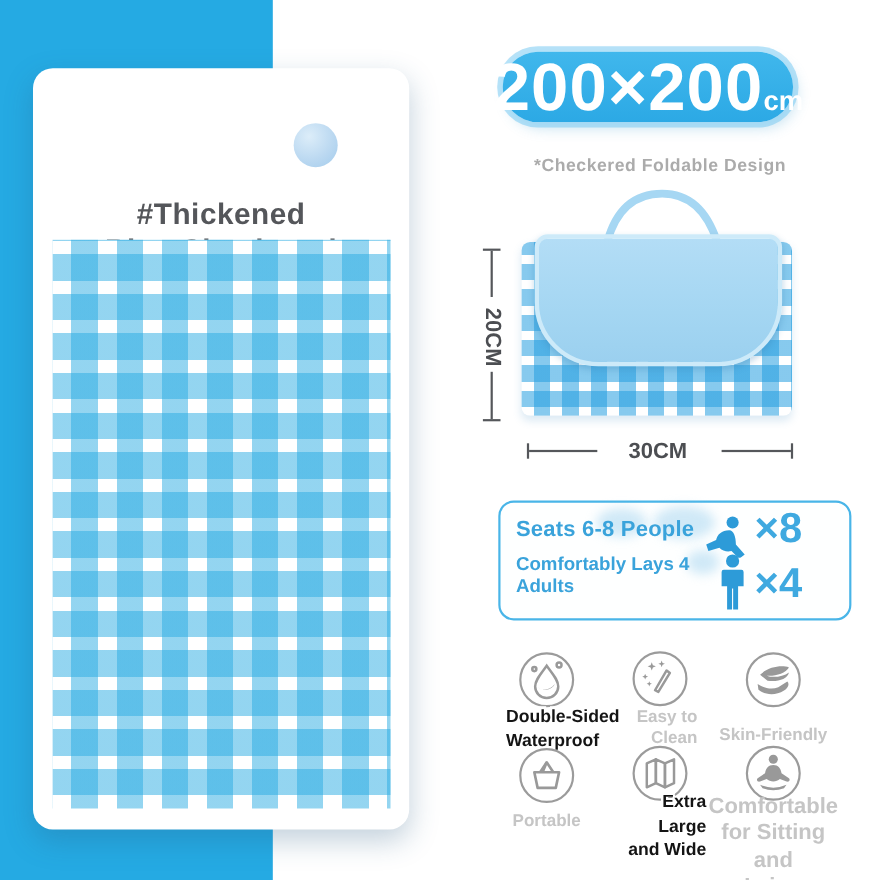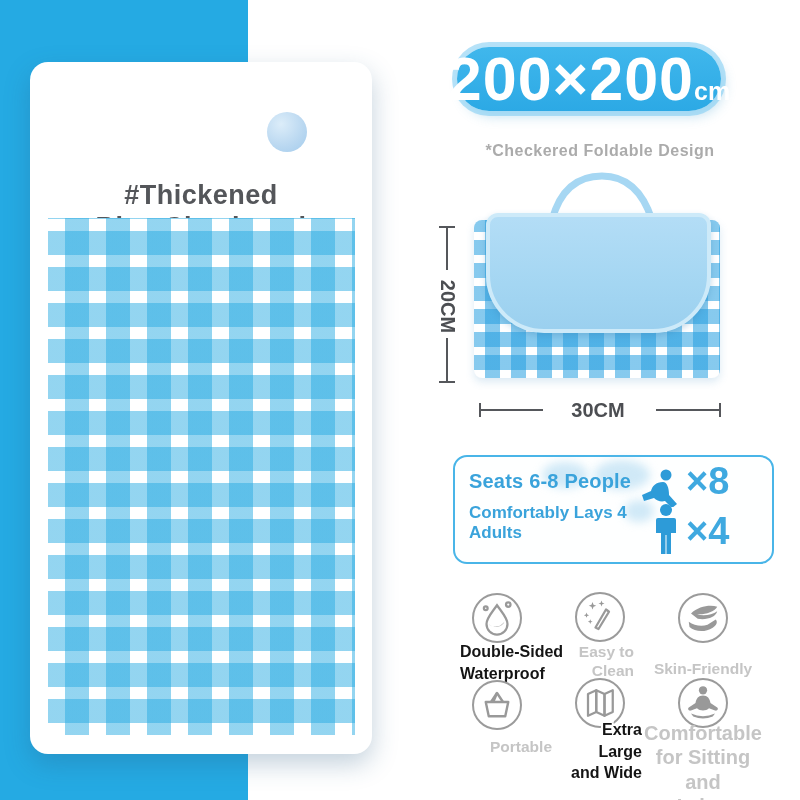--- a/index.html
+++ b/index.html
@@ -85,21 +85,21 @@
                  display:flex; align-items:center; justify-content:center; }
   .feat-label { position:absolute; font-weight:bold; white-space:pre-line; line-height:1.22; }
   .feat-gray { color:#c5c5c5; font-size:15.5px; }
   .feat-dark { color:#141414; font-size:16px; line-height:1.35;
                text-shadow:-2px -2px 0 #fff, 2px -2px 0 #fff, -2px 2px 0 #fff, 2px 2px 0 #fff,
                             0 -2px 0 #fff, 0 2px 0 #fff, -2px 0 0 #fff, 2px 0 0 #fff; }
 
   .c1 { left:472px; top:593px; } .l1 { left:460px; top:641px; width:130px; text-align:left; }
   .c2 { left:575px; top:592px; } .l2 { left:534px; top:643px; width:100px; text-align:right; }
   .c3 { left:678px; top:593px; } .l3 { left:635px; top:648px; width:136px; text-align:center;margin-top:12px; }
-  .c4 { left:472px; top:680px; } .l4 { left:471px; top:738px; width:100px; text-align:center; }
+  .c4 { left:472px; top:680px; } .l4 { left:447px; top:738px; width:100px; text-align:center; }
   .c5 { left:575px; top:678px; } .l5 { left:541px; top:719px; width:101px; text-align:right; }
   .c6 { left:678px; top:678px; } .l6 { left:636px; top:721px; width:134px; text-align:center; font-size:20px; }
 </style>
 </head>
 <body>
 
 <div class="page">
 
   <div class="blue-panel"></div>
 

